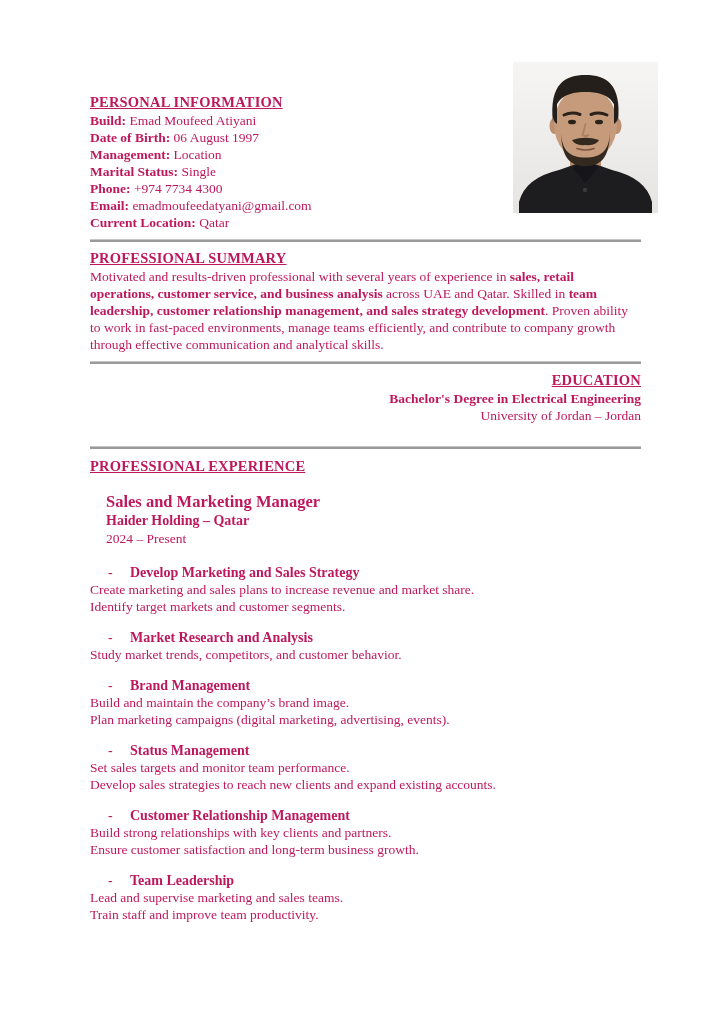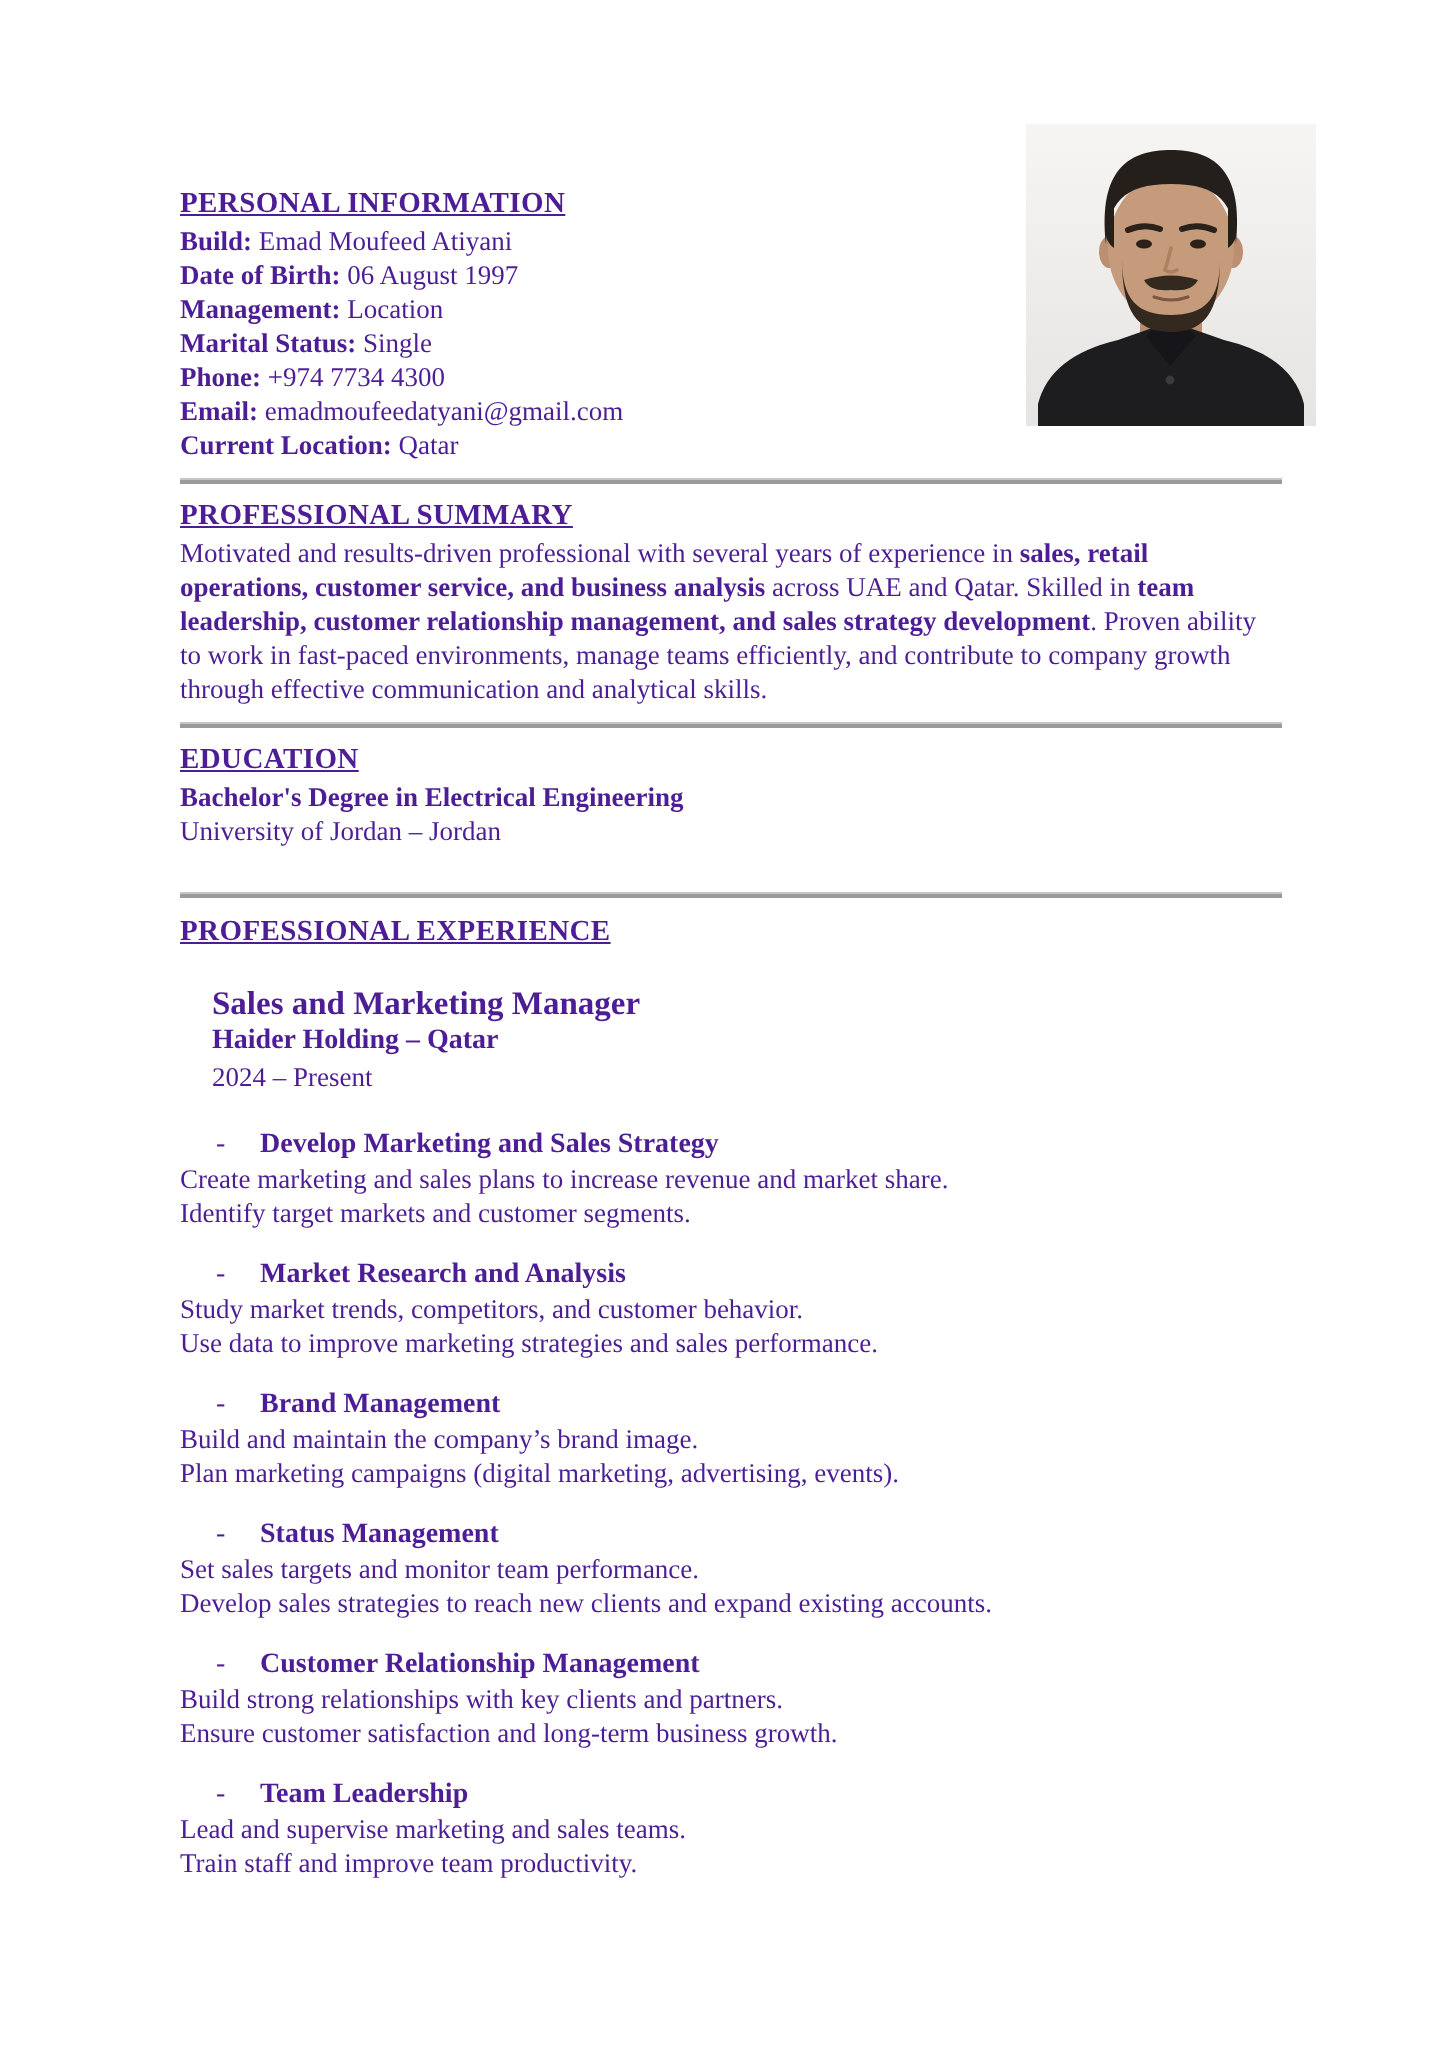--- a/index.html
+++ b/index.html
@@ -3,21 +3,21 @@
 <meta charset="utf-8">
 <style>
   * { margin: 0; padding: 0; box-sizing: border-box; }
   html, body { background: #e8e8e8; }
   .page {
     position: relative;
     width: 724px;
     height: 1024px;
     background: #ffffff;
     font-family: "Liberation Serif", "DejaVu Serif", serif;
-    color: #4c1d95;
+    color: #be185d;
     overflow: hidden;
   }
   .content {
     position: absolute;
     left: 90px;
     top: 93px;
     width: 551px;
   }
   .h {
     font-size: 14.5px;
@@ -31,21 +31,21 @@
   .divider {
     border: none;
     border-top: 1px solid #c6c6c6;
     border-bottom: 2px solid #9a9a9a;
     height: 0;
     margin: 8px 0 0 0;
   }
   .section-personal .fields { margin-top: 1px; }
   .section-summary { margin-top: 7px; }
   .section-summary .h { margin-bottom: 1px; }
-  .section-education { margin-top: 7px; padding-bottom: 14px; }
+  .section-education { margin-top: 7px; padding-bottom: 14px; text-align: right; }
   .section-education .h { margin-bottom: 1px; }
   .section-experience { margin-top: 8px; }
   .job-header { margin-top: 16px; margin-left: 16px; }
   .job-title { font-size: 16.5px; font-weight: bold; line-height: 21px; }
   .job-company { font-size: 14px; font-weight: bold; line-height: 18px; }
   .job-period { font-size: 13.5px; line-height: 17px; }
   .duties { margin-top: 17px; }
   .duty { margin-bottom: 14px; }
   .duty-title-row {
     display: flex;
@@ -155,21 +155,20 @@
             </div>
             <p class="body-text">Create marketing and sales plans to increase revenue and market share.</p>
             <p class="body-text">Identify target markets and customer segments.</p>
           </div>
           <div class="duty">
             <div class="duty-title-row">
               <span class="duty-dash">-</span>
               <span class="duty-title">Market Research and Analysis</span>
             </div>
             <p class="body-text">Study market trends, competitors, and customer behavior.</p>
-            <p class="body-text">Use data to improve marketing strategies and sales performance.</p>
           </div>
           <div class="duty">
             <div class="duty-title-row">
               <span class="duty-dash">-</span>
               <span class="duty-title">Brand Management</span>
             </div>
             <p class="body-text">Build and maintain the company’s brand image.</p>
             <p class="body-text">Plan marketing campaigns (digital marketing, advertising, events).</p>
           </div>
           <div class="duty">

